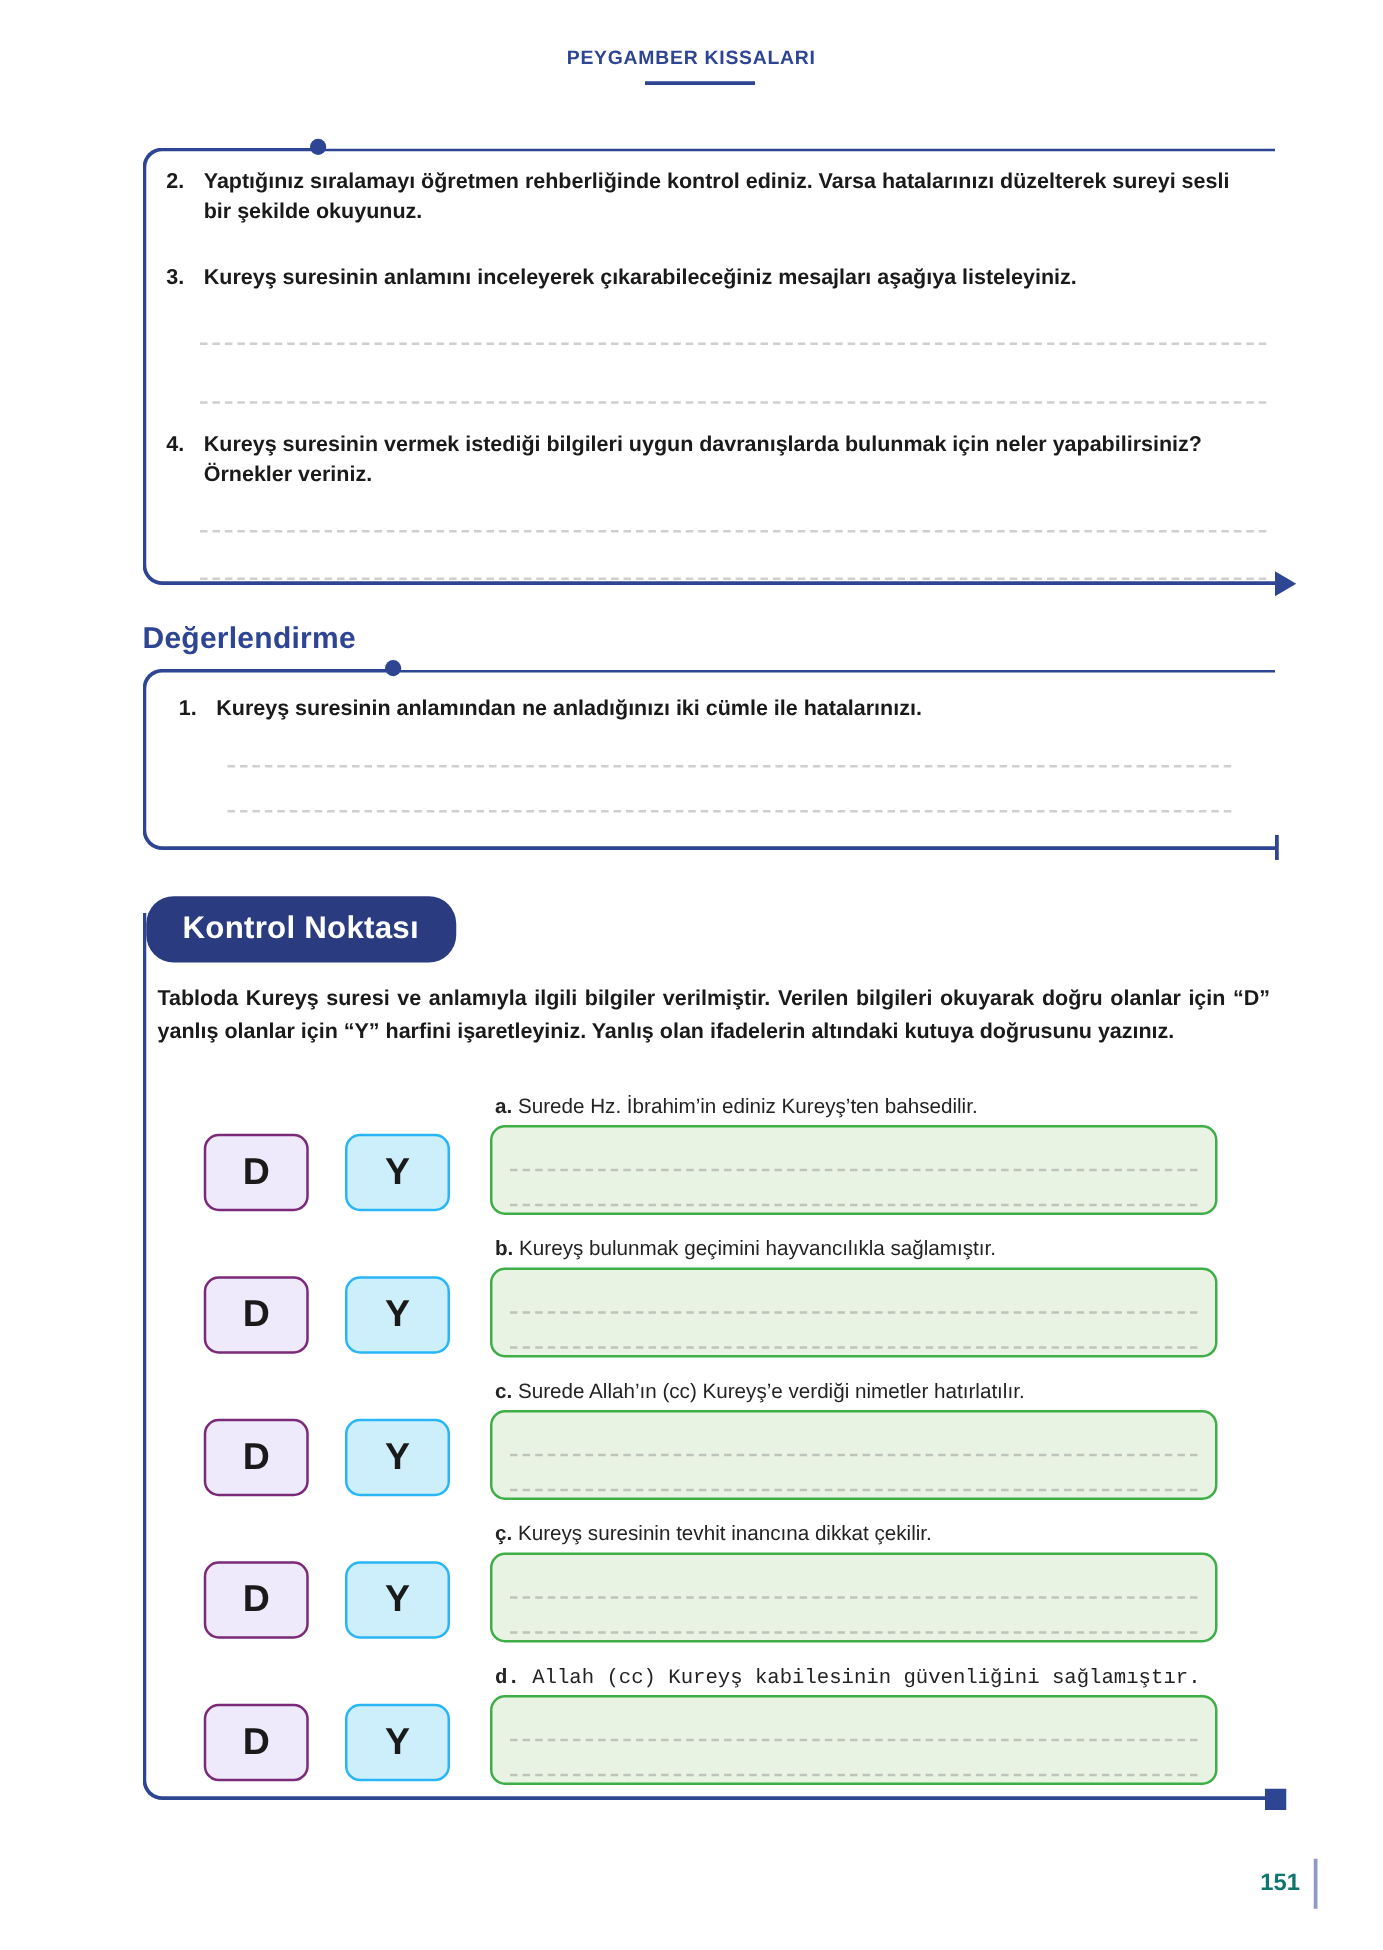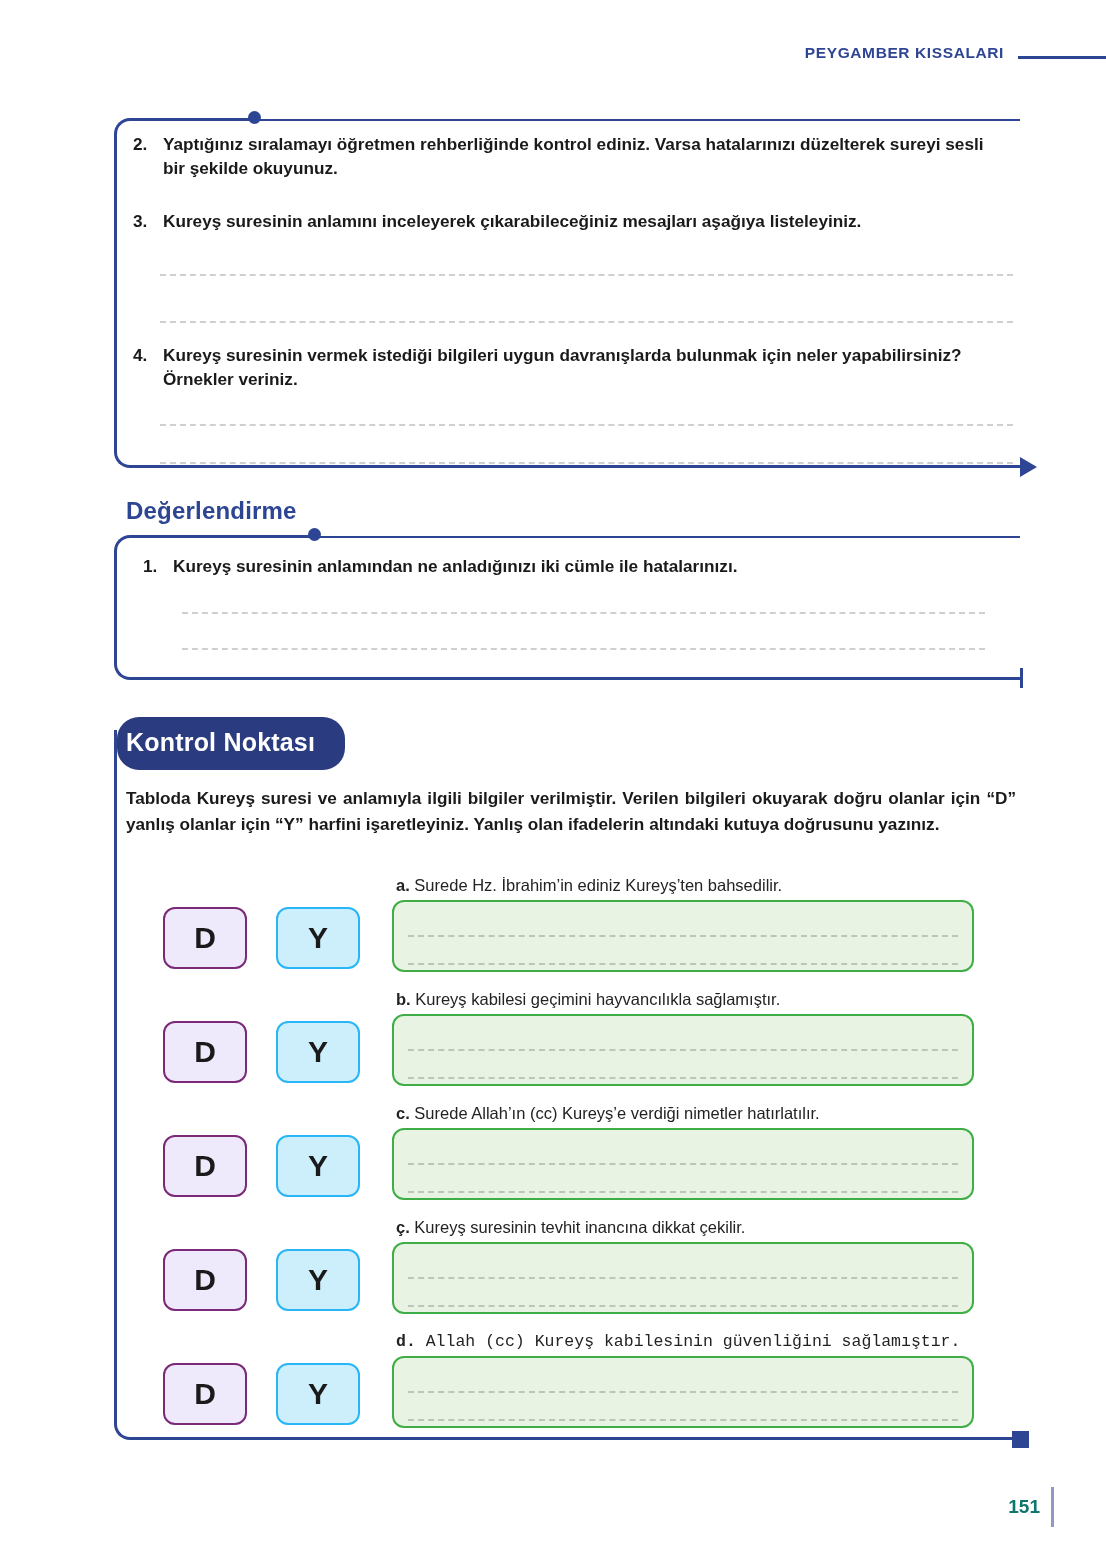--- a/index.html
+++ b/index.html
@@ -16,20 +16,21 @@
   
   .page-header {
     position: absolute;
     top: 38px;
     right: 0;
     left: 0;
     height: 30px;
     display: flex;
     align-items: center;
     justify-content: flex-end;
+    flex-direction: column;
   }
   .header-title {
     font-size: 15.5px;
     font-weight: 700;
     letter-spacing: 0.6px;
     color: #2e4594;
     white-space: nowrap;
   }
   .header-rule {
     width: 88px;
@@ -111,38 +112,38 @@
   
   .wline {
     position: absolute;
     border-top: 2px dashed #cfcfcf;
     height: 0;
   }
 
   
   .section-heading {
     position: absolute;
-    left: 126px;
+    left: 114px;
     top: 497px;
     font-size: 24px;
     font-weight: 700;
     color: #2e4594;
     letter-spacing: 0.2px;
   }
 
   
   .kn-badge {
     position: absolute;
     left: 117px;
     top: 717px;
     background: #2b3b80;
     color: #ffffff;
     font-size: 25px;
     font-weight: 700;
-    padding: 11px 30px 13px 9px;
+    padding: 11px 30px 13px 29px;
     border-radius: 22px;
     letter-spacing: 0.2px;
     z-index: 3;
   }
   .kn-intro {
     position: absolute;
     left: 126px;
     top: 786px;
     width: 890px;
     font-size: 17.2px;
@@ -285,21 +286,21 @@
 </div>
 <div class="chip chip-d" style="left:163px; top:907px;">D</div>
 <div class="chip chip-y" style="left:276px; top:907px;">Y</div>
 <div class="greenbox" style="top:900px; height:72px;">
   <div class="gline" style="top:33px;"></div>
   <div class="gline" style="top:61px;"></div>
 </div>
 
 <div class="stmt" style="top:990px;">
   <b>b.</b> 
-  <span>Kureyş kabilesi geçimini hayvancılıkla sağlamıştır.</span>
+  <span>Kureyş bulunmak geçimini hayvancılıkla sağlamıştır.</span>
 </div>
 <div class="chip chip-d" style="left:163px; top:1021px;">D</div>
 <div class="chip chip-y" style="left:276px; top:1021px;">Y</div>
 <div class="greenbox" style="top:1014px; height:72px;">
   <div class="gline" style="top:33px;"></div>
   <div class="gline" style="top:61px;"></div>
 </div>
 
 <div class="stmt" style="top:1104px;">
   <b>c.</b> 

